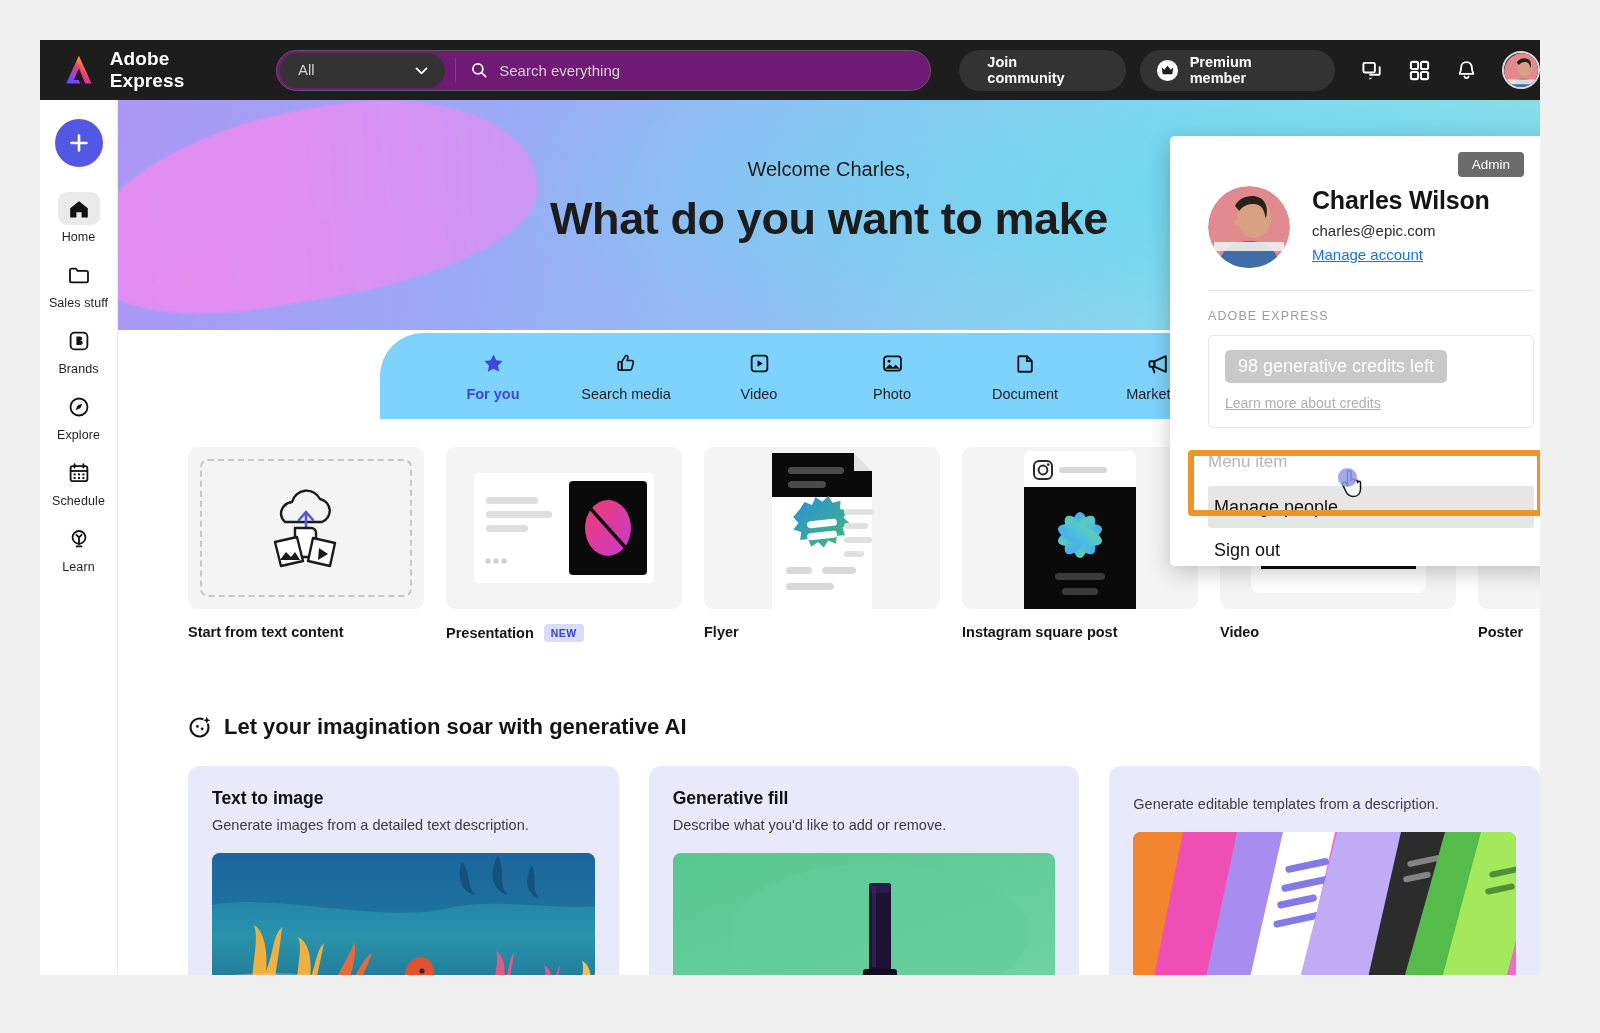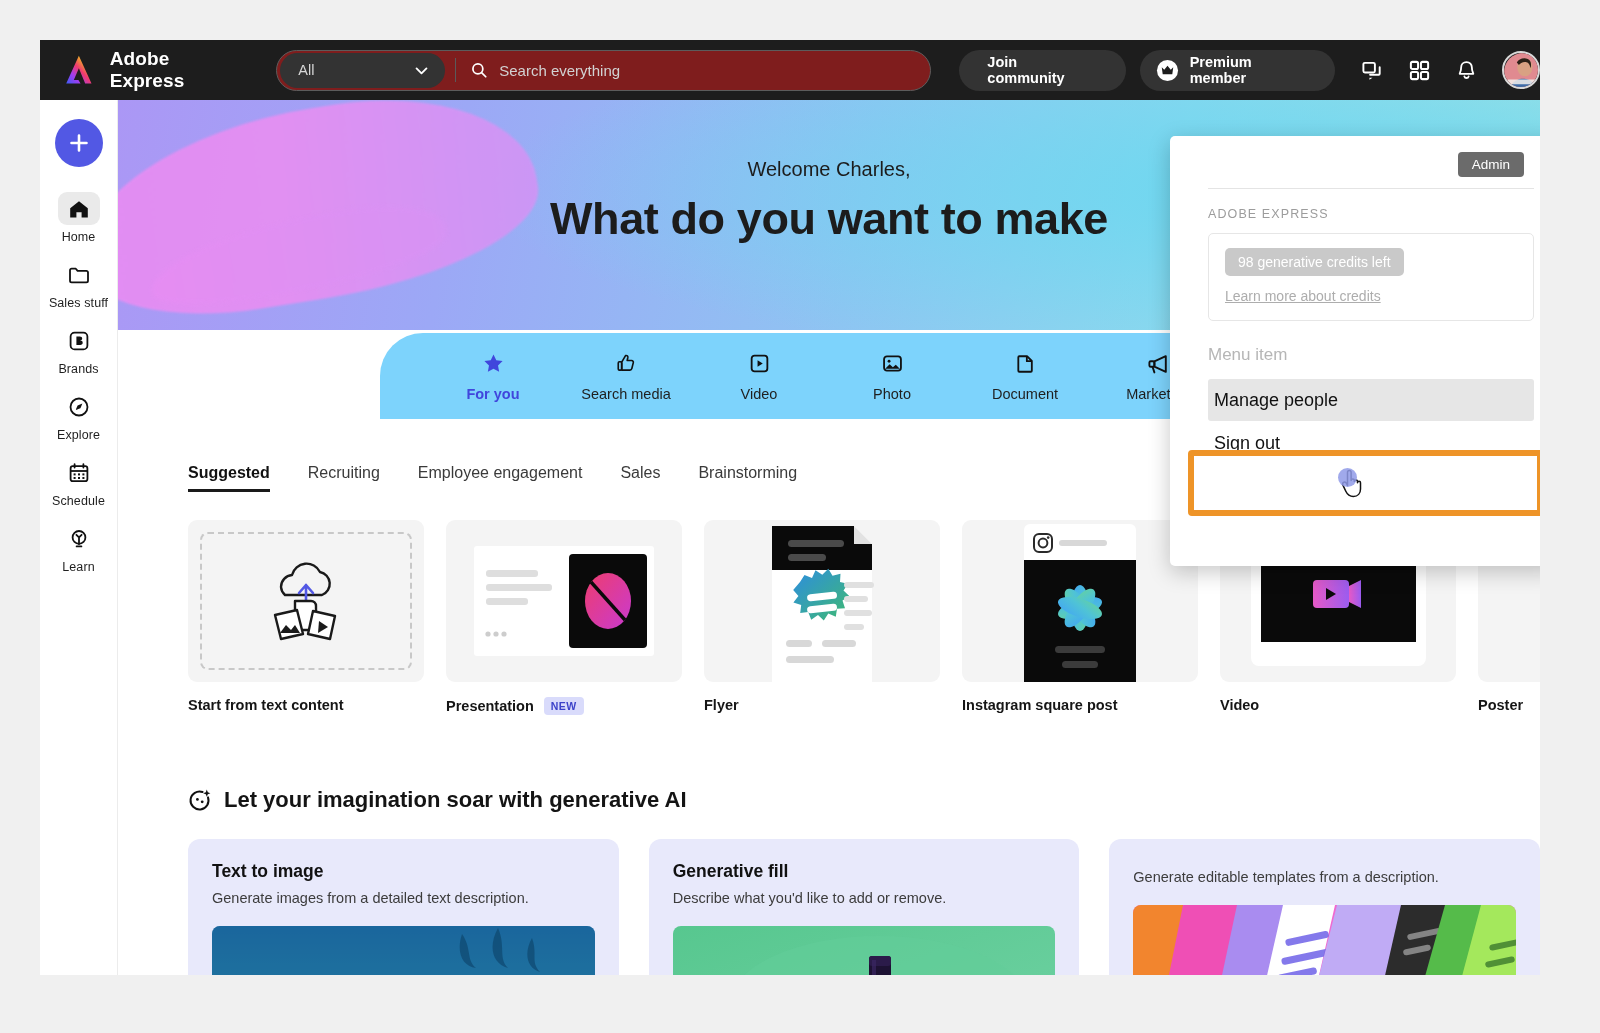--- a/index.html
+++ b/index.html
@@ -30,21 +30,21 @@
   #brand-logo { width: 34px; height: 34px; }
   #brand-name {
     color: #ffffff; font-size: 19px; font-weight: bold;
     letter-spacing: .1px;
   }
   #search-wrap {
     margin-left: 28px;
     width: 660px; height: 41px;
     border: 1px solid #5c5c5c; border-radius: 21px;
     display: flex; align-items: center;
-    background: #7f1d1d;
+    background: #701a75;
   }
   #filter-pill {
     margin-left: 3px;
     width: 165px; height: 35px;
     background: #333333; border-radius: 18px;
     display: flex; align-items: center; justify-content: space-between;
     padding: 0 15px 0 18px;
     flex: none;
   }
   #filter-pill .lbl { color: #d6d6d6; font-size: 14.5px; }
@@ -238,21 +238,21 @@
     font-size: 12.5px; color: #9c9c9c; letter-spacing: 1.1px;
     margin-top: 18px;
   }
   #credits-box {
     margin-top: 12px; border: 1px solid #e6e6e6; border-radius: 5px;
     padding: 14px 16px 16px 16px;
   }
   #credits-pill {
     display: inline-block;
     background: #c9c9c9; color: #ffffff;
-    font-size: 14px; padding: 6px 13px; border-radius: 5px;
+    font-size: 18px; padding: 6px 13px; border-radius: 5px;
   }
   #credits-learn {
     display: block; font-size: 14px; color: #adadad;
     margin-top: 12px; text-decoration: underline;
   }
   #menu-section-label { font-size: 17px; color: #b6b6b6; margin-top: 24px; }
   #manage-people-row {
     margin-top: 14px; height: 42px;
     background: #e6e6e6; border-radius: 3px;
     display: flex; align-items: center; gap: 12px;
@@ -508,27 +508,20 @@
         </svg>
       </div>
       <div class="cat-label">Marketing</div>
     </div>
 
     <div id="cat-divider"></div>
   </div>
 
   <div id="main">
 
-    <div id="subtabs">
-      <div class="subtab active">Suggested</div>
-      <div class="subtab">Recruiting</div>
-      <div class="subtab">Employee engagement</div>
-      <div class="subtab">Sales</div>
-      <div class="subtab">Brainstorming</div>
-    </div>
 
     <div id="template-row">
 
       <div class="tpl">
         <div class="tpl-thumb">
           <div class="dashed-box">
             <svg width="110" height="105" viewBox="0 0 110 105">
               <path d="M30 38a12 12 0 0111-12 15 15 0 0128-3 12 12 0 012 23H34a12 12 0 01-4-8z" fill="none" stroke="#1a1a1a" stroke-width="2.4" stroke-linejoin="round"></path>
               <path d="M55 64V36M55 36l-7 8M55 36l7 8" stroke="#5258e4" stroke-width="2.6" stroke-linecap="round" stroke-linejoin="round"></path>
               <path d="M44 52h16a5 5 0 015 5v24H44z" fill="#ffffff" stroke="#1a1a1a" stroke-width="2.4" stroke-linejoin="round"></path>
@@ -770,20 +763,37 @@
         </div>
       </div>
 
     </div>
   </div>
 
   <div id="account-menu">
 
     <div id="admin-chip">Admin</div>
 
+    <div id="acct-head">
+      <div id="acct-avatar">
+        <svg viewBox="0 0 82 82" width="82" height="82">
+          <circle cx="41" cy="41" r="41" fill="#e08a90"></circle>
+          <path d="M10 82c2-19 15-27 31-27s29 8 31 27z" fill="#3f6da8"></path>
+          <path d="M6 56h70v9H6z" fill="#f2f0ec" opacity=".9"></path>
+          <ellipse cx="46" cy="32" rx="17" ry="20" fill="#d8a183"></ellipse>
+          <path d="M27 20c5-11 24-14 30-3 3 5 2 13 .4 15-1-9-4-13-11-14-7-.6-13 3-15 7z" fill="#2c2118"></path>
+          <path d="M29 33c-3 0-4 4-2 6 1.4 1.4 3 1.2 4 .4z" fill="#d8a183"></path>
+        </svg>
+      </div>
+      <div>
+        <div id="acct-name">Charles Wilson</div>
+        <div id="acct-email">charles@epic.com</div>
+        <a id="acct-manage" href="#">Manage account</a>
+      </div>
+    </div>
 
     <div id="acct-sep"></div>
 
     <div id="acct-section-label">ADOBE EXPRESS</div>
 
     <div id="credits-box">
       <span id="credits-pill">98 generative credits left</span>
       <a id="credits-learn" href="#">Learn more about credits</a>
     </div>
 

